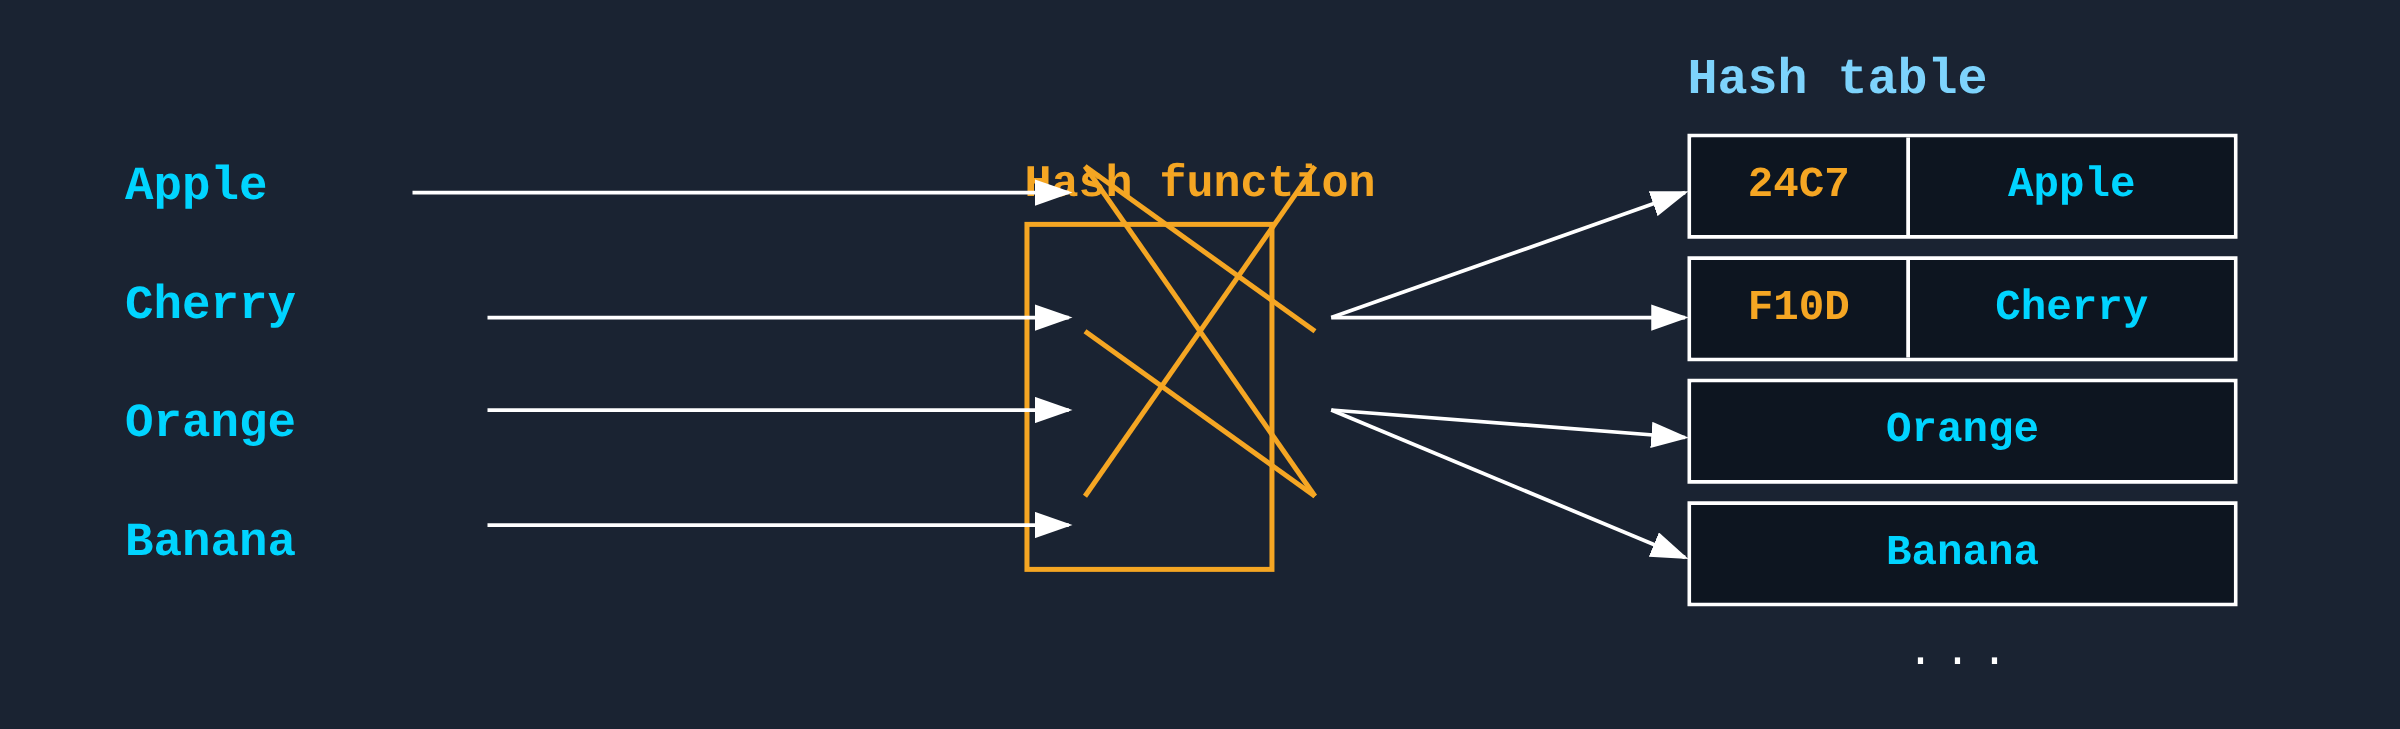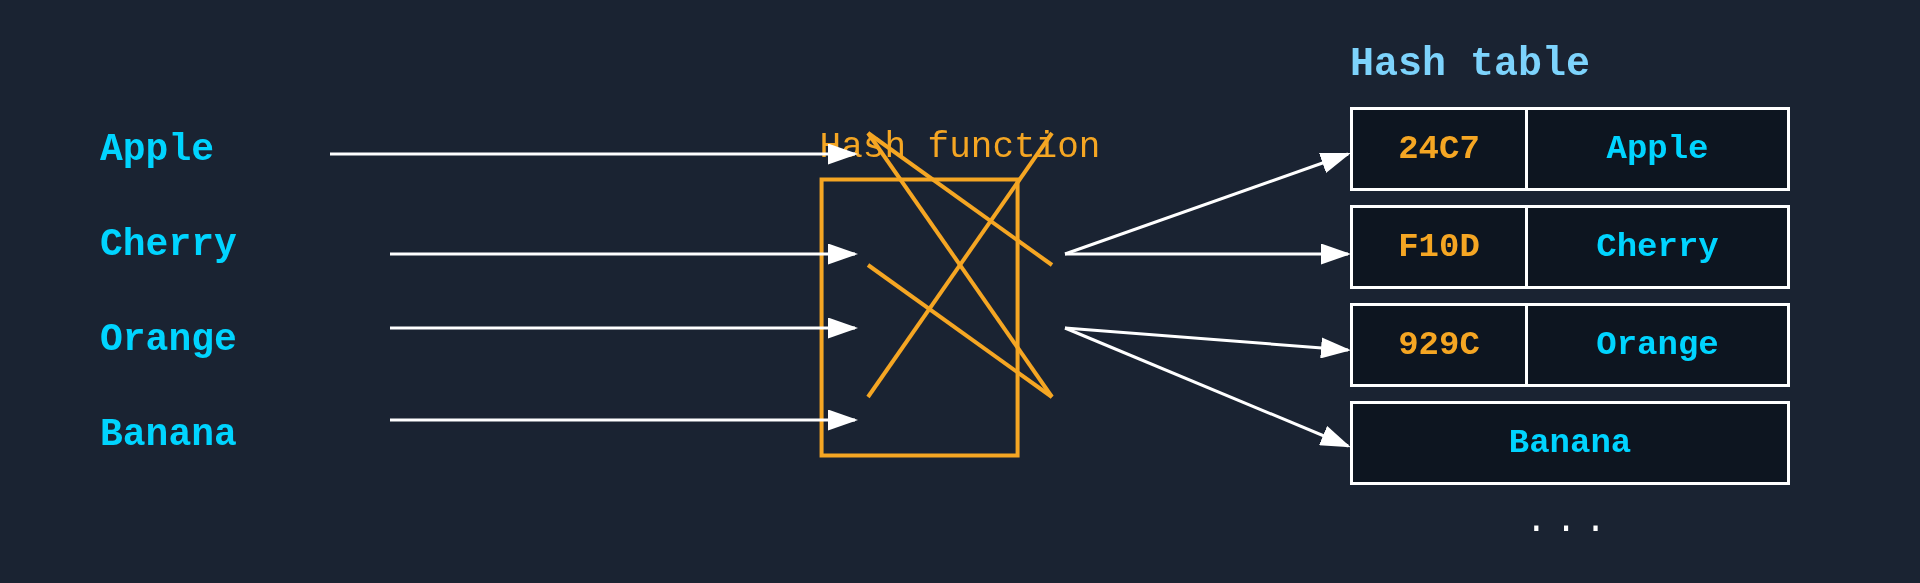--- a/index.html
+++ b/index.html
@@ -45,21 +45,21 @@
     .hash-function-container {
       position: absolute;
       left: 50%;
       top: 50%;
       transform: translate(-50%, -50%);
     }
 
     .hash-function-label {
       color: #f5a623;
       font-size: 36px;
-      font-weight: normal;
+      font-weight: bold;
       font-family: 'Courier New', Courier, monospace;
       margin-bottom: 10px;
     }
 
     .hash-function-box {
       width: 200px;
       height: 280px;
       border: 4px solid #f5a623;
       position: relative;
       background: transparent;
@@ -161,21 +161,20 @@
     <div class="hash-table-rows">
       <div class="hash-table-row">
         <div class="hash-cell-key">24C7</div>
         <div class="hash-cell-value">Apple</div>
       </div>
       <div class="hash-table-row">
         <div class="hash-cell-key">F10D</div>
         <div class="hash-cell-value">Cherry</div>
       </div>
       <div class="hash-table-row">
-        <div class="hash-cell-key">929C</div>
         <div class="hash-cell-value">Orange</div>
       </div>
       <div class="hash-table-row">
         <div class="hash-cell-value">Banana</div>
       </div>
     </div>
     <div class="dots">...</div>
   </div>
 
   <svg class="overlay-svg" xmlns="http://www.w3.org/2000/svg">

